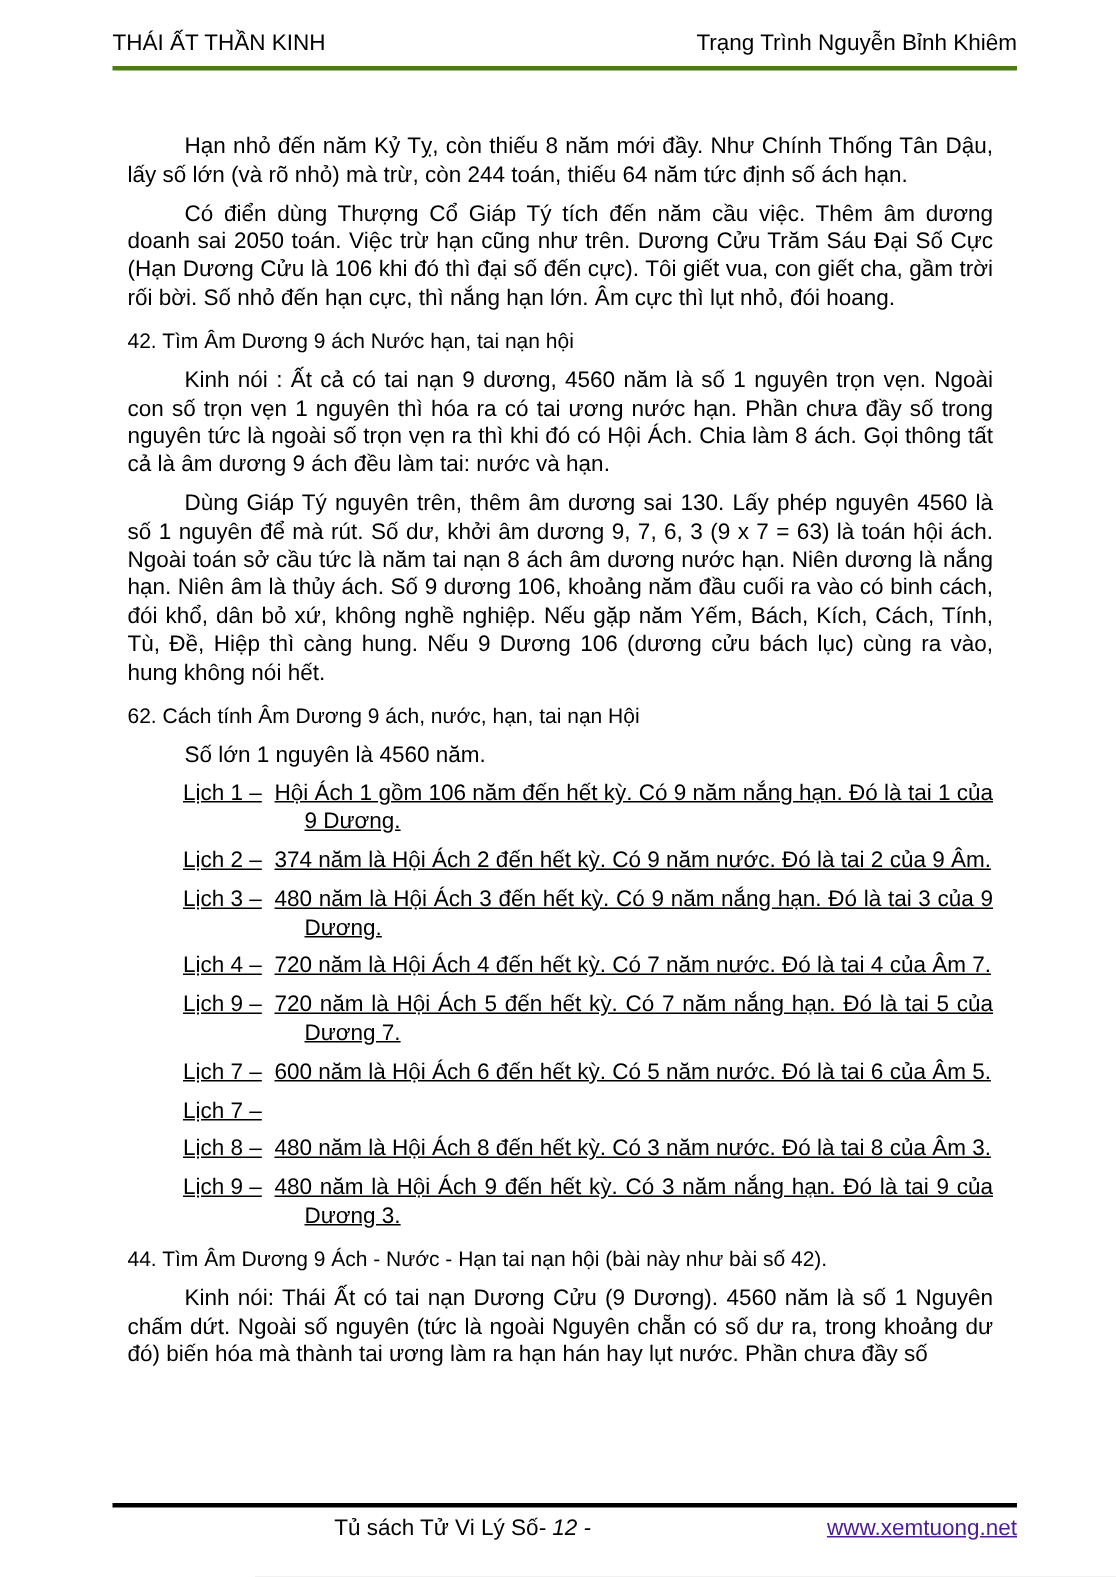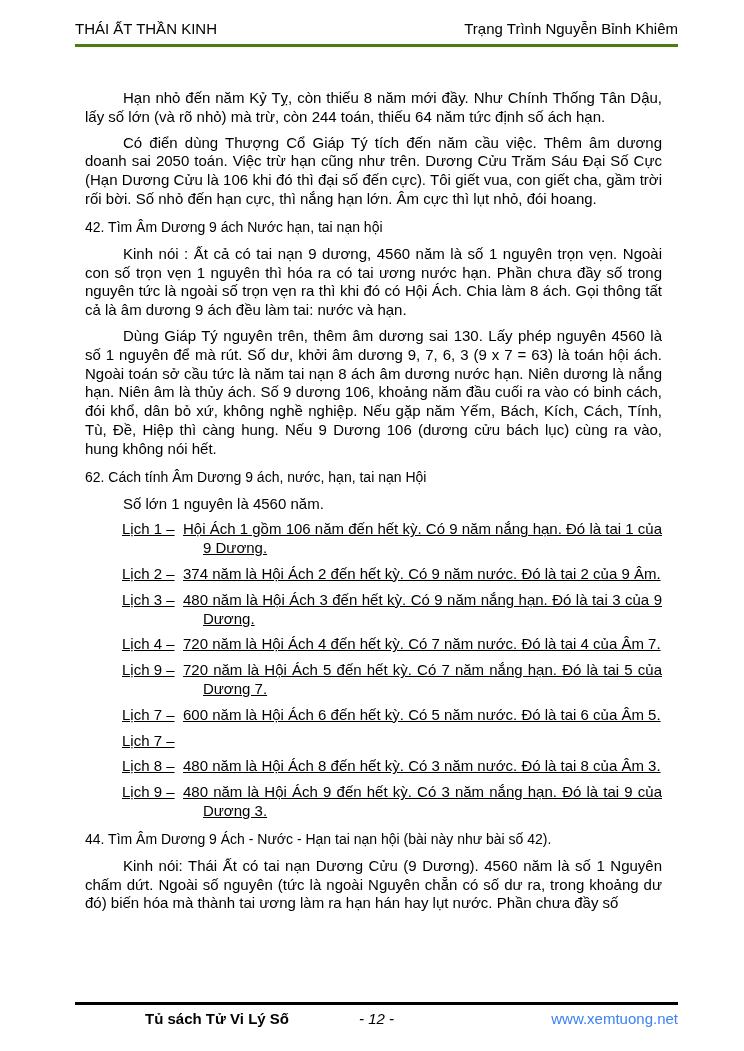--- a/index.html
+++ b/index.html
@@ -49,24 +49,24 @@
     text-indent:-20px;
   }
   
   .footer {
     position:absolute; left:75px; right:66px; bottom:24px;
     border-top:3px solid #000;
     padding-top:5px;
     font-size:15px;
     display:flex; align-items:flex-start;
   }
-  .footer-left  { flex:1; text-align:center;font-weight:bold; }
+  .footer-left  { flex:1; text-align:right; }
   .footer-center{ flex:none;font-style:italic; }
   .footer-right { flex:1; text-align:right; }
-  .footer-link  { color:#3b82f6; cursor:pointer; }
+  .footer-link  { color:#4c1d95; text-decoration:underline; cursor:pointer; }
 </style>
 </head>
 <body>
 
 <div class="page">
 
   <div class="header">
     <span>THÁI ẤT THẦN KINH</span>
     <span>Trạng Trình Nguyễn Bỉnh Khiêm</span>
   </div>

